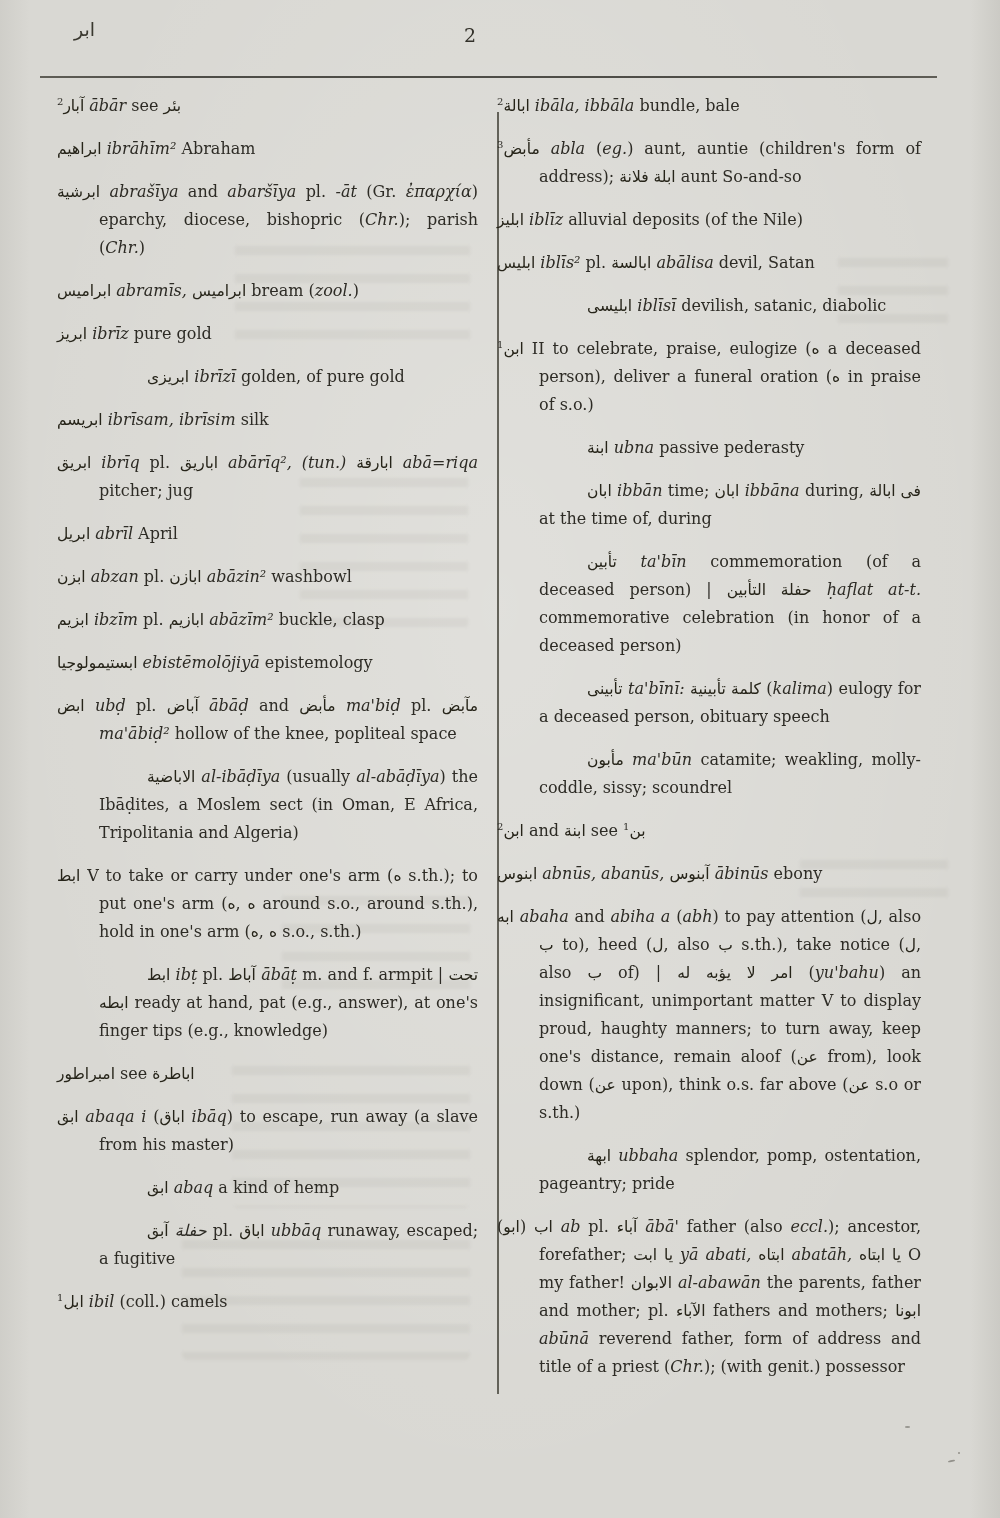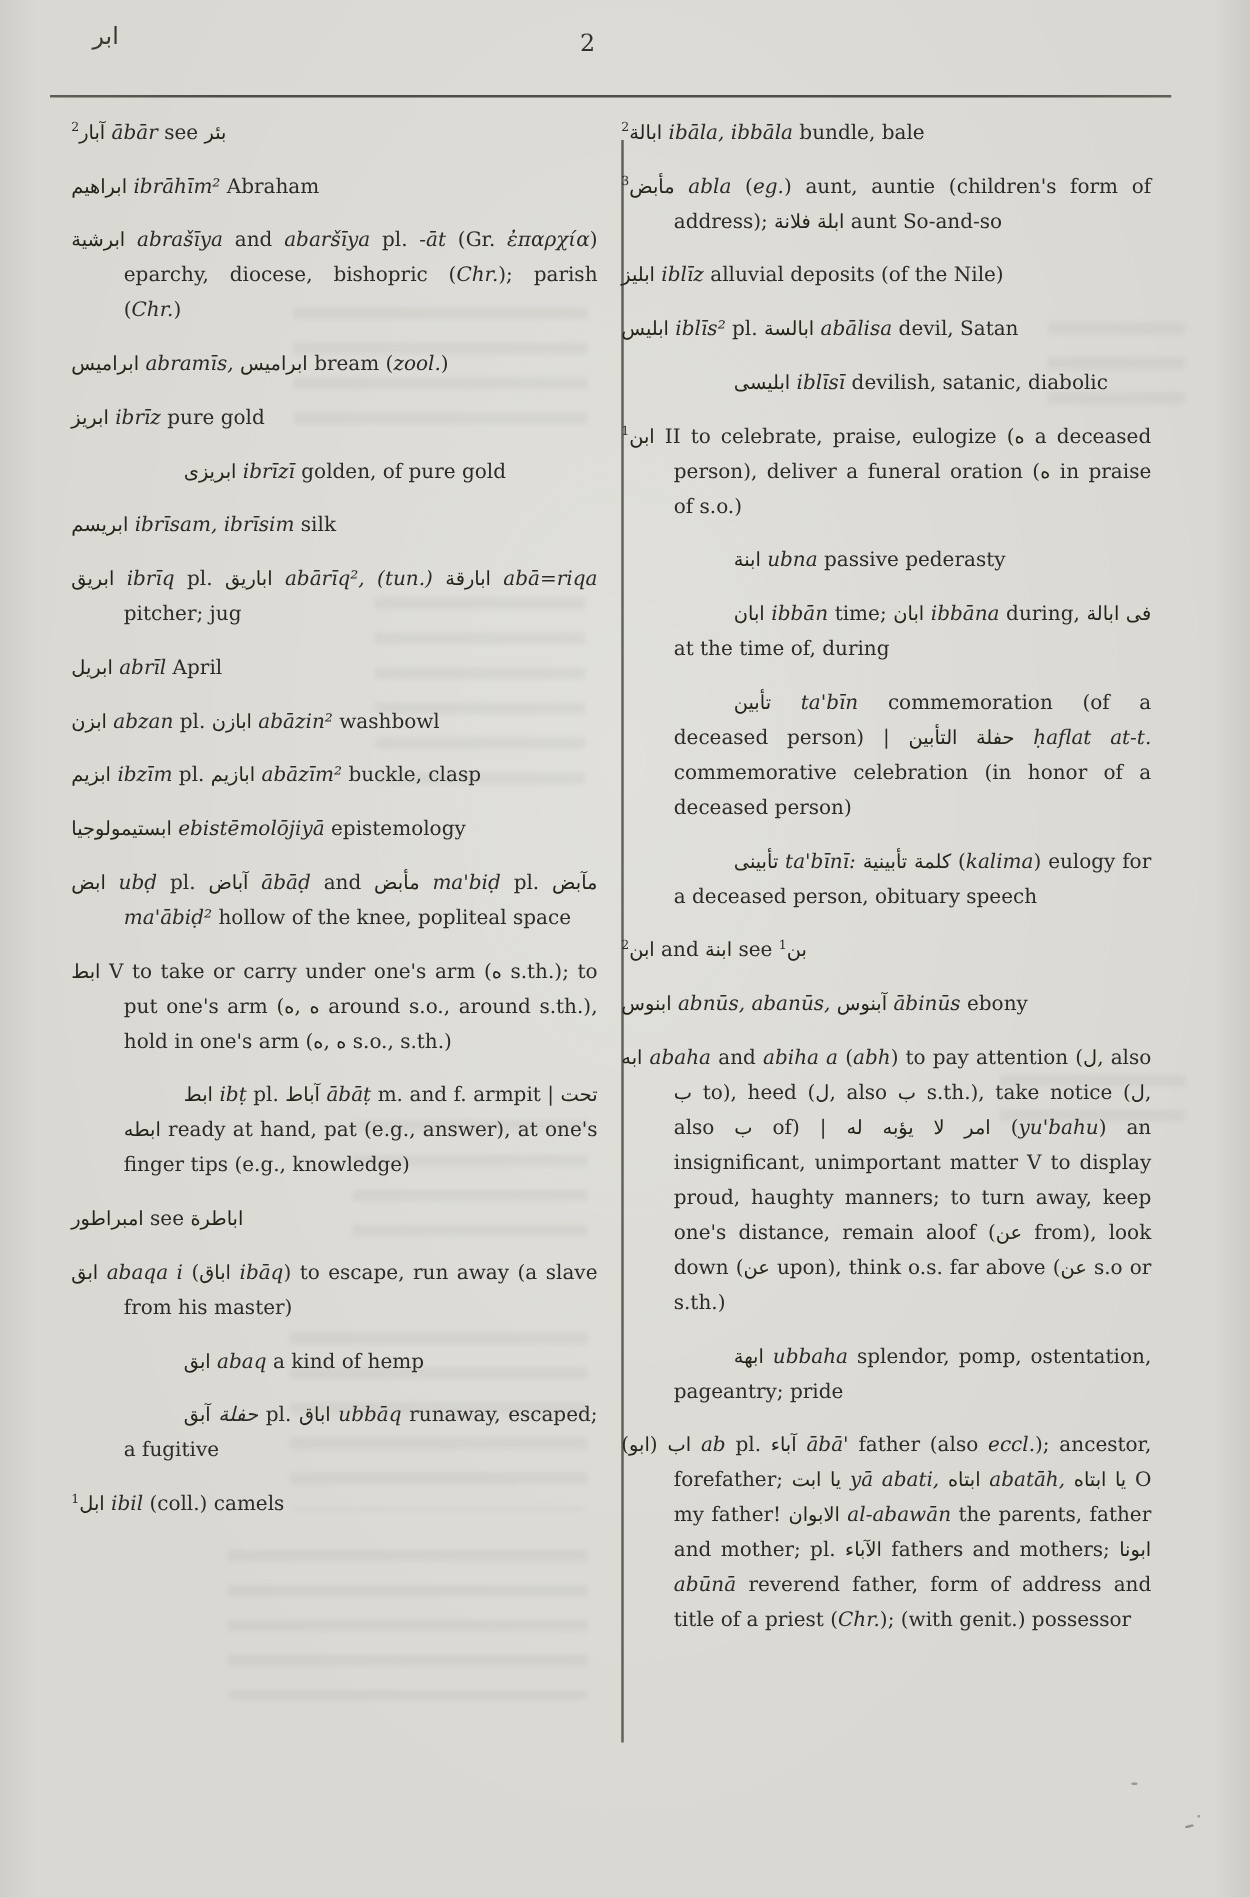--- a/index.html
+++ b/index.html
@@ -89,39 +89,41 @@
       <p class="entry main"><span class="seg-ar" dir="rtl">ابراميس</span> <span class="seg-it">abramīs,</span> <span class="seg-ar" dir="rtl">ابراميس</span> <span class="seg-ro">bream (</span><span class="seg-it">zool.</span><span class="seg-ro">)</span></p>
       <p class="entry main"><span class="seg-ar" dir="rtl">ابريز</span> <span class="seg-it">ibrīz</span> <span class="seg-ro">pure gold</span></p>
       <p class="entry sub"><span class="seg-ar" dir="rtl">ابريزى</span> <span class="seg-it">ibrīzī</span> <span class="seg-ro">golden, of pure gold</span></p>
       <p class="entry main"><span class="seg-ar" dir="rtl">ابريسم</span> <span class="seg-it">ibrīsam, ibrīsim</span> <span class="seg-ro">silk</span></p>
       <p class="entry main"><span class="seg-ar" dir="rtl">ابريق</span> <span class="seg-it">ibrīq</span> <span class="seg-ro">pl.</span> <span class="seg-ar" dir="rtl">اباريق</span> <span class="seg-it">abārīq²,</span> <span class="seg-it">(tun.)</span> <span class="seg-ar" dir="rtl">ابارقة</span> <span class="seg-it">abā=riqa</span> <span class="seg-ro">pitcher; jug</span></p>
       <p class="entry main"><span class="seg-ar" dir="rtl">ابريل</span> <span class="seg-it">abrīl</span> <span class="seg-ro">April</span></p>
       <p class="entry main"><span class="seg-ar" dir="rtl">ابزن</span> <span class="seg-it">abzan</span> <span class="seg-ro">pl.</span> <span class="seg-ar" dir="rtl">ابازن</span> <span class="seg-it">abāzin²</span> <span class="seg-ro">washbowl</span></p>
       <p class="entry main"><span class="seg-ar" dir="rtl">ابزيم</span> <span class="seg-it">ibzīm</span> <span class="seg-ro">pl.</span> <span class="seg-ar" dir="rtl">ابازيم</span> <span class="seg-it">abāzīm²</span> <span class="seg-ro">buckle, clasp</span></p>
       <p class="entry main"><span class="seg-ar" dir="rtl">ابستيمولوجيا</span> <span class="seg-it">ebistēmolōjiyā</span> <span class="seg-ro">epistemology</span></p>
       <p class="entry main"><span class="seg-ar" dir="rtl">ابض</span> <span class="seg-it">ubḍ</span> <span class="seg-ro">pl.</span> <span class="seg-ar" dir="rtl">آباض</span> <span class="seg-it">ābāḍ</span> <span class="seg-ro">and</span> <span class="seg-ar" dir="rtl">مأبض</span> <span class="seg-it">ma'biḍ</span> <span class="seg-ro">pl.</span> <span class="seg-ar" dir="rtl">مآبض</span> <span class="seg-it">ma'ābiḍ²</span> <span class="seg-ro">hollow of the knee, popliteal space</span></p>
+      <p class="entry sub"><span class="seg-ar" dir="rtl">الاباضية</span> <span class="seg-it">al-ibāḍīya</span> <span class="seg-ro">(usually</span> <span class="seg-it">al-abāḍīya</span><span class="seg-ro">)</span> <span class="seg-ro">the Ibāḍites, a Moslem sect (in Oman, E Africa, Tripolitania and Algeria)</span></p>
       <p class="entry main"><span class="seg-ar" dir="rtl">ابط</span> <span class="seg-bd">V</span> <span class="seg-ro">to take or carry under one's arm (</span><span class="seg-ar" dir="rtl">ه</span> <span class="seg-ro">s.th.); to put one's arm (</span><span class="seg-ar" dir="rtl">ه</span><span class="seg-ro">,</span> <span class="seg-ar" dir="rtl">ه</span> <span class="seg-ro">around s.o., around s.th.), hold in one's arm (</span><span class="seg-ar" dir="rtl">ه</span><span class="seg-ro">,</span> <span class="seg-ar" dir="rtl">ه</span> <span class="seg-ro">s.o., s.th.)</span></p>
       <p class="entry sub"><span class="seg-ar" dir="rtl">ابط</span> <span class="seg-it">ibṭ</span> <span class="seg-ro">pl.</span> <span class="seg-ar" dir="rtl">آباط</span> <span class="seg-it">ābāṭ</span> <span class="seg-ro">m. and f. armpit |</span> <span class="seg-ar" dir="rtl">تحت ابطه</span> <span class="seg-ro">ready at hand, pat (e.g., answer), at one's finger tips (e.g., knowledge)</span></p>
       <p class="entry main"><span class="seg-ar" dir="rtl">امبراطور</span> <span class="seg-ro">see</span> <span class="seg-ar" dir="rtl">اباطرة</span></p>
       <p class="entry main"><span class="seg-ar" dir="rtl">ابق</span> <span class="seg-it">abaqa i</span> <span class="seg-ro">(</span><span class="seg-ar" dir="rtl">اباق</span> <span class="seg-it">ibāq</span><span class="seg-ro">) to escape, run away (a slave from his master)</span></p>
       <p class="entry sub"><span class="seg-ar" dir="rtl">ابق</span> <span class="seg-it">abaq</span> <span class="seg-ro">a kind of hemp</span></p>
       <p class="entry sub"><span class="seg-ar" dir="rtl">آبق</span> <span class="seg-it">حفلة</span> <span class="seg-ro">pl.</span> <span class="seg-ar" dir="rtl">اباق</span> <span class="seg-it">ubbāq</span> <span class="seg-ro">runaway, escaped; a fugitive</span></p>
       <p class="entry main"><span class="seg-sup">1</span><span class="seg-ar" dir="rtl">ابل</span> <span class="seg-it">ibil</span> <span class="seg-ro">(coll.) camels</span></p>
     </div>
   <div class="col col-right" id="col-right">
       <p class="entry main"><span class="seg-sup">2</span><span class="seg-ar" dir="rtl">ابالة</span> <span class="seg-it">ibāla, ibbāla</span> <span class="seg-ro">bundle, bale</span></p>
       <p class="entry main"><span class="seg-sup">3</span><span class="seg-ar" dir="rtl">مأبض</span> <span class="seg-it">abla</span> <span class="seg-ro">(</span><span class="seg-it">eg.</span><span class="seg-ro">) aunt, auntie (children's form of address);</span> <span class="seg-ar" dir="rtl">ابلة فلانة</span> <span class="seg-ro">aunt So-and-so</span></p>
       <p class="entry main"><span class="seg-ar" dir="rtl">ابليز</span> <span class="seg-it">iblīz</span> <span class="seg-ro">alluvial deposits (of the Nile)</span></p>
       <p class="entry main"><span class="seg-ar" dir="rtl">ابليس</span> <span class="seg-it">iblīs²</span> <span class="seg-ro">pl.</span> <span class="seg-ar" dir="rtl">ابالسة</span> <span class="seg-it">abālisa</span> <span class="seg-ro">devil, Satan</span></p>
       <p class="entry sub"><span class="seg-ar" dir="rtl">ابليسى</span> <span class="seg-it">iblīsī</span> <span class="seg-ro">devilish, satanic, diabolic</span></p>
       <p class="entry main"><span class="seg-sup">1</span><span class="seg-ar" dir="rtl">ابن</span> <span class="seg-bd">II</span> <span class="seg-ro">to celebrate, praise, eulogize (</span><span class="seg-ar" dir="rtl">ه</span> <span class="seg-ro">a deceased person), deliver a funeral oration (</span><span class="seg-ar" dir="rtl">ه</span> <span class="seg-ro">in praise of s.o.)</span></p>
       <p class="entry sub"><span class="seg-ar" dir="rtl">ابنة</span> <span class="seg-it">ubna</span> <span class="seg-ro">passive pederasty</span></p>
       <p class="entry sub"><span class="seg-ar" dir="rtl">ابان</span> <span class="seg-it">ibbān</span> <span class="seg-ro">time;</span> <span class="seg-ar" dir="rtl">ابان</span> <span class="seg-it">ibbāna</span> <span class="seg-ro">during,</span> <span class="seg-ar" dir="rtl">فى ابالة</span> <span class="seg-ro">at the time of, during</span></p>
       <p class="entry sub"><span class="seg-ar" dir="rtl">تأبين</span> <span class="seg-it">ta'bīn</span> <span class="seg-ro">commemoration (of a deceased person) |</span> <span class="seg-ar" dir="rtl">حفلة التأبين</span> <span class="seg-it">ḥaflat at-t.</span> <span class="seg-ro">commemorative celebration (in honor of a deceased person)</span></p>
       <p class="entry sub"><span class="seg-ar" dir="rtl">تأبينى</span> <span class="seg-it">ta'bīnī:</span> <span class="seg-ar" dir="rtl">كلمة تأبينية</span> <span class="seg-ro">(</span><span class="seg-it">kalima</span><span class="seg-ro">) eulogy for a deceased person, obituary speech</span></p>
+      <p class="entry sub"><span class="seg-ar" dir="rtl">مأبون</span> <span class="seg-it">ma'būn</span> <span class="seg-ro">catamite; weakling, molly-coddle, sissy; scoundrel</span></p>
       <p class="entry main"><span class="seg-sup">2</span><span class="seg-ar" dir="rtl">ابن</span> <span class="seg-ro">and</span> <span class="seg-ar" dir="rtl">ابنة</span> <span class="seg-ro">see</span> <span class="seg-sup">1</span><span class="seg-ar" dir="rtl">بن</span></p>
       <p class="entry main"><span class="seg-ar" dir="rtl">ابنوس</span> <span class="seg-it">abnūs, abanūs,</span> <span class="seg-ar" dir="rtl">آبنوس</span> <span class="seg-it">ābinūs</span> <span class="seg-ro">ebony</span></p>
       <p class="entry main"><span class="seg-ar" dir="rtl">ابه</span> <span class="seg-it">abaha</span> <span class="seg-ro">and</span> <span class="seg-it">abiha a</span> <span class="seg-ro">(</span><span class="seg-it">abh</span><span class="seg-ro">) to pay attention (</span><span class="seg-ar" dir="rtl">ل</span><span class="seg-ro">, also</span> <span class="seg-ar" dir="rtl">ب</span> <span class="seg-ro">to), heed (</span><span class="seg-ar" dir="rtl">ل</span><span class="seg-ro">, also</span> <span class="seg-ar" dir="rtl">ب</span> <span class="seg-ro">s.th.), take notice (</span><span class="seg-ar" dir="rtl">ل</span><span class="seg-ro">, also</span> <span class="seg-ar" dir="rtl">ب</span> <span class="seg-ro">of) |</span> <span class="seg-ar" dir="rtl">امر لا يؤبه له</span> <span class="seg-ro">(</span><span class="seg-it">yu'bahu</span><span class="seg-ro">) an insignificant, unimportant matter</span> <span class="seg-bd">V</span> <span class="seg-ro">to display proud, haughty manners; to turn away, keep one's distance, remain aloof (</span><span class="seg-ar" dir="rtl">عن</span> <span class="seg-ro">from), look down (</span><span class="seg-ar" dir="rtl">عن</span> <span class="seg-ro">upon), think o.s. far above (</span><span class="seg-ar" dir="rtl">عن</span> <span class="seg-ro">s.o or s.th.)</span></p>
       <p class="entry sub"><span class="seg-ar" dir="rtl">ابهة</span> <span class="seg-it">ubbaha</span> <span class="seg-ro">splendor, pomp, ostentation, pageantry; pride</span></p>
       <p class="entry main"><span class="seg-ro">(</span><span class="seg-ar" dir="rtl">ابو</span><span class="seg-ro">)</span> <span class="seg-ar" dir="rtl">اب</span> <span class="seg-it">ab</span> <span class="seg-ro">pl.</span> <span class="seg-ar" dir="rtl">آباء</span> <span class="seg-it">ābā'</span> <span class="seg-ro">father (also</span> <span class="seg-it">eccl.</span><span class="seg-ro">); ancestor, forefather;</span> <span class="seg-ar" dir="rtl">يا ابت</span> <span class="seg-it">yā abati,</span> <span class="seg-ar" dir="rtl">ابتاه</span> <span class="seg-it">abatāh,</span> <span class="seg-ar" dir="rtl">يا ابتاه</span> <span class="seg-ro">O my father!</span> <span class="seg-ar" dir="rtl">الابوان</span> <span class="seg-it">al-abawān</span> <span class="seg-ro">the parents, father and mother; pl.</span> <span class="seg-ar" dir="rtl">الآباء</span> <span class="seg-ro">fathers and mothers;</span> <span class="seg-ar" dir="rtl">ابونا</span> <span class="seg-it">abūnā</span> <span class="seg-ro">reverend father, form of address and title of a priest (</span><span class="seg-it">Chr.</span><span class="seg-ro">); (with genit.) possessor</span></p>
     </div>
 
   <div class="speck" style="left:905px;top:1426px;width:5px;height:2px;opacity:.5;"></div>
   <div class="speck" style="left:948px;top:1460px;width:7px;height:2px;opacity:.55;transform:rotate(-12deg);"></div>
   <div class="speck" style="left:958px;top:1452px;width:2px;height:2px;opacity:.5;"></div>

